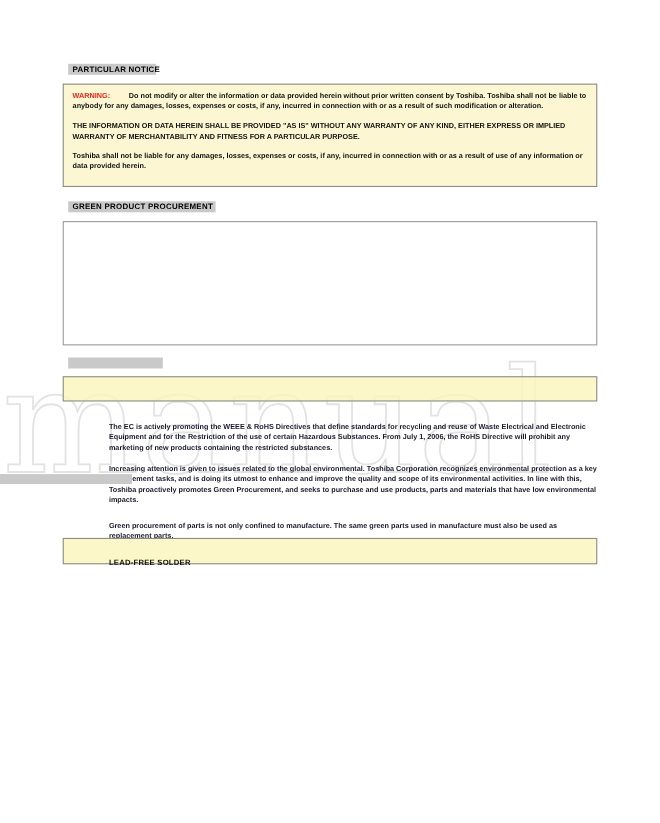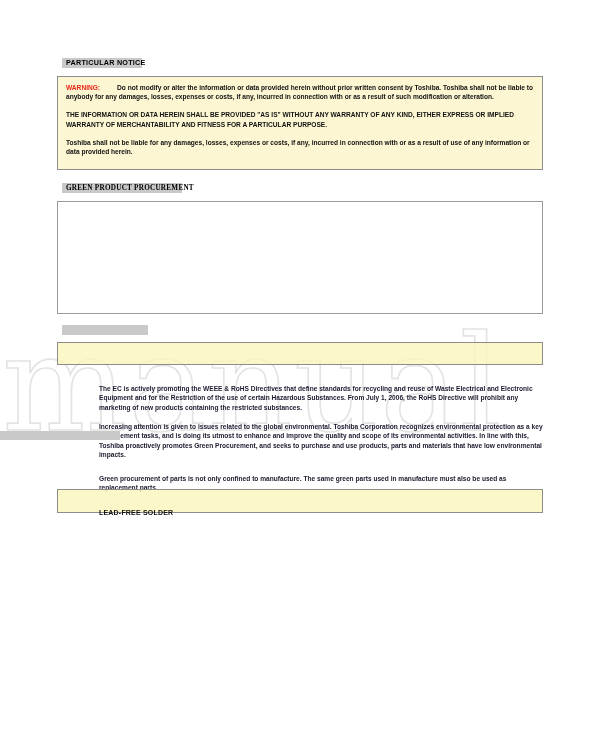--- a/index.html
+++ b/index.html
@@ -121,21 +121,21 @@
 <div id="page">
 
   <div class="section-head" style="left:62px; top:58px; width:80px;">PARTICULAR NOTICE</div>
 
   <div class="warn-box" style="left:57px; top:76px; width:486px; height:94px;">
     <p class="warn-p"><span class="warn-label">WARNING:</span><span>Do not modify or alter the information or data provided herein without prior written consent by Toshiba. Toshiba shall not be liable to anybody for any damages, losses, expenses or costs, if any, incurred in connection with or as a result of such modification or alteration.</span></p>
     <p class="warn-p">THE INFORMATION OR DATA HEREIN SHALL BE PROVIDED "AS IS" WITHOUT ANY WARRANTY OF ANY KIND, EITHER EXPRESS OR IMPLIED WARRANTY OF MERCHANTABILITY AND FITNESS FOR A PARTICULAR PURPOSE.</p>
     <p class="warn-p">Toshiba shall not be liable for any damages, losses, expenses or costs, if any, incurred in connection with or as a result of use of any information or data provided herein.</p>
   </div>
 
-  <div class="section-head" style="left:62px; top:183px; width:120px;font-family:Liberation Serif, serif;">GREEN PRODUCT PROCUREMENT</div>
+  <div class="section-head" style="left:62px; top:183px; width:134px;">GREEN PRODUCT PROCUREMENT</div>
 
   <div class="empty-box" style="left:57px; top:201px; width:486px; height:113px;"></div>
 
   <div class="grey-bar" style="left:62px; top:325px; width:86px; height:10px;"></div>
 
   <div class="yellow-band" style="left:57px; top:342px; width:486px; height:23px;"></div>
 
   <p class="body-p" style="left:99px; top:384px; width:444px;">The EC is actively promoting the WEEE &amp; RoHS Directives that define standards for recycling and reuse of Waste Electrical and Electronic Equipment and for the Restriction of the use of certain Hazardous Substances. From July 1, 2006, the RoHS Directive will prohibit any marketing of new products containing the restricted substances.</p>
 
   <p class="body-p" style="left:99px; top:422px; width:444px;">Increasing attention is given to issues related to the global environmental. Toshiba Corporation recognizes environmental protection as a key management tasks, and is doing its utmost to enhance and improve the quality and scope of its environmental activities. In line with this, Toshiba proactively promotes Green Procurement, and seeks to purchase and use products, parts and materials that have low environmental impacts.</p>

